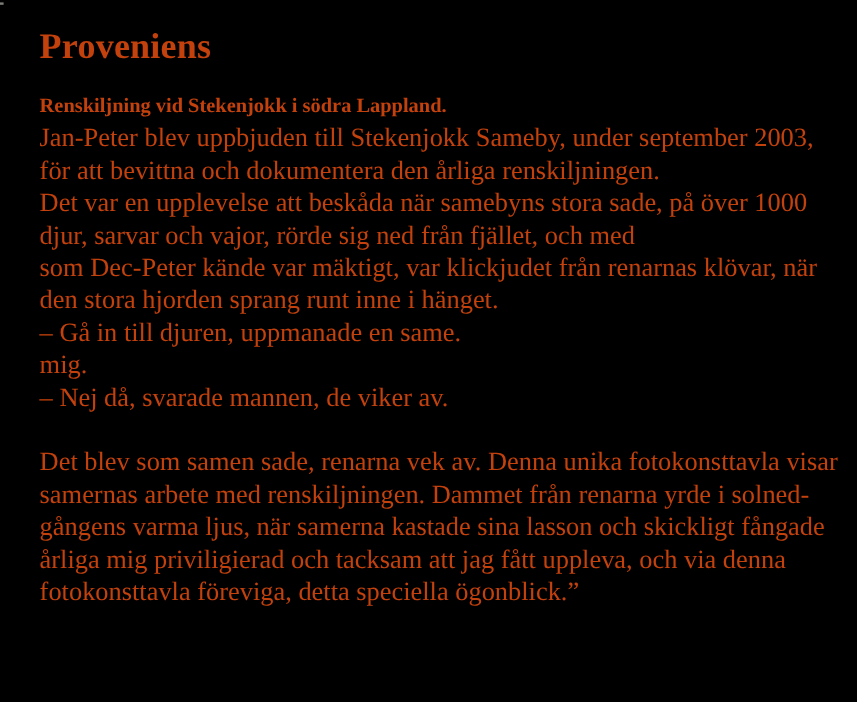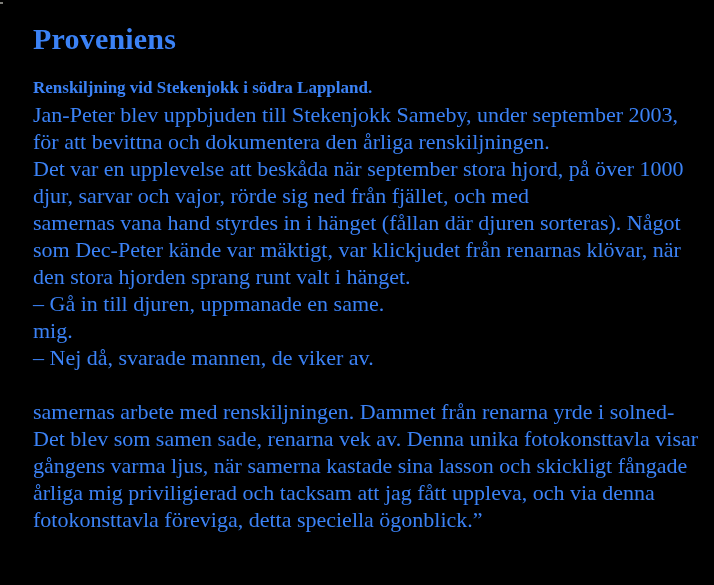--- a/index.html
+++ b/index.html
@@ -9,21 +9,21 @@
   }
   .page {
     position: relative;
     width: 714px;
     height: 542px;
     background: #000000;
     box-sizing: border-box;
     padding: 20px 36px 0 33px;
     overflow: hidden;
     font-family: "Liberation Serif", serif;
-    color: #3b82f6;
+    color: #c2410c;
     -webkit-font-smoothing: antialiased;
   }
   .corner-dot {
     position: absolute;
     left: 0;
     top: 2px;
     width: 3px;
     height: 2px;
     background: #7d7d78;
   }
@@ -60,30 +60,29 @@
 <div class="page">
   <div class="corner-dot"></div>
 
   <h1 class="title">Proveniens</h1>
 
   <p class="section-heading">Renskiljning vid Stekenjokk i södra Lappland.</p>
 
   <div class="para para-1">
     <div class="line">Jan-Peter blev uppbjuden till Stekenjokk Sameby, under september 2003,</div>
     <div class="line">för att bevittna och dokumentera den årliga renskiljningen.</div>
-    <div class="line">Det var en upplevelse att beskåda när september stora hjord, på över 1000</div>
+    <div class="line">Det var en upplevelse att beskåda när samebyns stora sade, på över 1000</div>
     <div class="line">djur, sarvar och vajor, rörde sig ned från fjället, och med</div>
-    <div class="line">samernas vana hand styrdes in i hänget (fållan där djuren sorteras). Något</div>
     <div class="line">som Dec-Peter kände var mäktigt, var klickjudet från renarnas klövar, när</div>
-    <div class="line">den stora hjorden sprang runt valt i hänget.</div>
+    <div class="line">den stora hjorden sprang runt inne i hänget.</div>
     <div class="line">– Gå in till djuren, uppmanade en same.</div>
     <div class="line">mig.</div>
     <div class="line">– Nej då, svarade mannen, de viker av.</div>
   </div>
 
   <div class="para para-2">
+    <div class="line">Det blev som samen sade, renarna vek av. Denna unika fotokonsttavla visar</div>
     <div class="line">samernas arbete med renskiljningen. Dammet från renarna yrde i solned-</div>
-    <div class="line">Det blev som samen sade, renarna vek av. Denna unika fotokonsttavla visar</div>
     <div class="line">gångens varma ljus, när samerna kastade sina lasson och skickligt fångade</div>
     <div class="line">årliga mig priviligierad och tacksam att jag fått uppleva, och via denna</div>
     <div class="line">fotokonsttavla föreviga, detta speciella ögonblick.”</div>
   </div>
 </div>
 
 </body></html>

